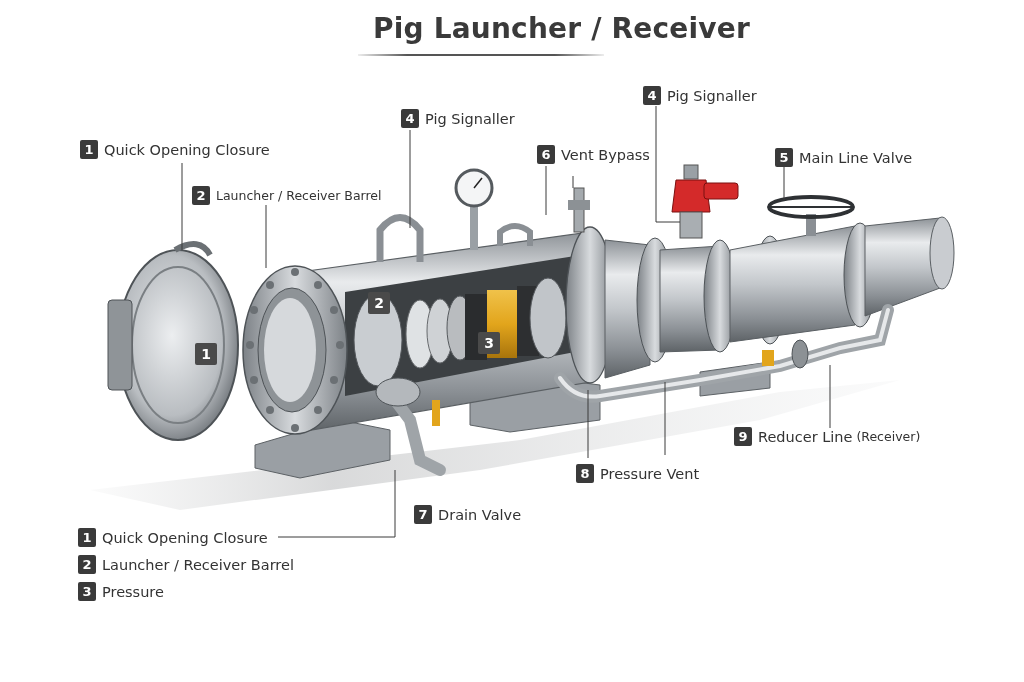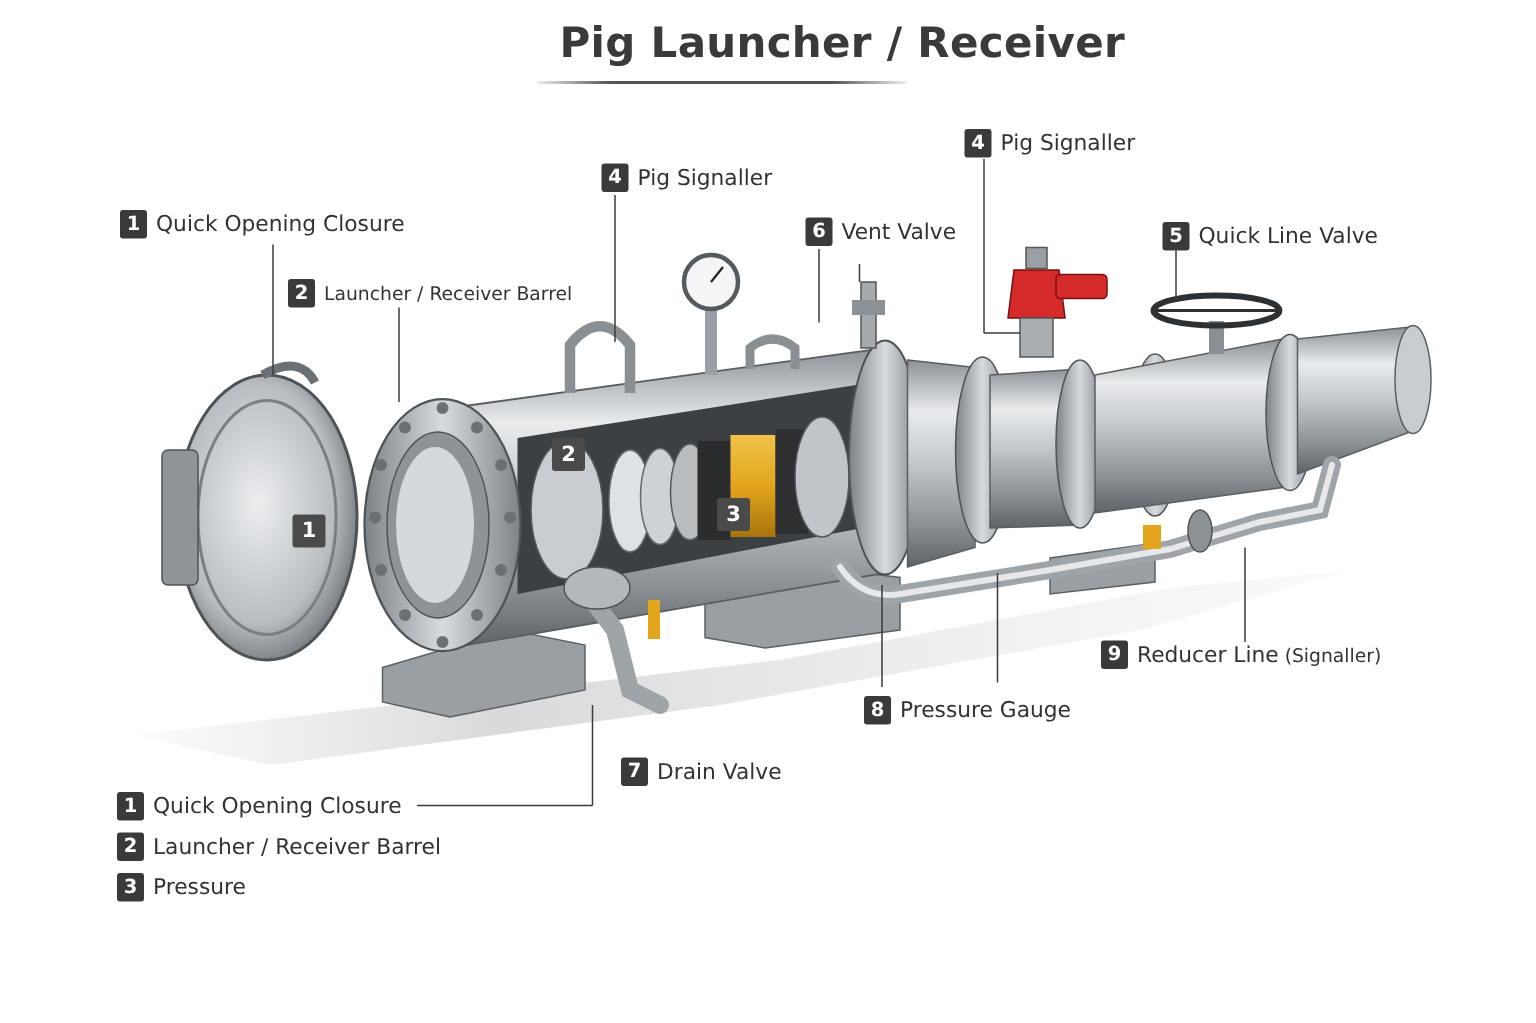--- a/index.html
+++ b/index.html
@@ -163,38 +163,38 @@
 <div class="callout small" style="left:192px; top:186px;">
   <span class="badge">2</span>
   <span>Launcher / Receiver Barrel</span>
 </div>
 <div class="callout" style="left:401px; top:109px;">
   <span class="badge">4</span>
   <span>Pig Signaller</span>
 </div>
 <div class="callout" style="left:537px; top:145px;">
   <span class="badge">6</span>
-  <span>Vent Valve</span>
+  <span>Vent Bypass</span>
 </div>
 <div class="callout" style="left:643px; top:86px;">
   <span class="badge">4</span>
   <span>Pig Signaller</span>
 </div>
 <div class="callout" style="left:775px; top:148px;">
   <span class="badge">5</span>
-  <span>Quick Line Valve</span>
+  <span>Main Line Valve</span>
 </div>
 <div class="callout" style="left:734px; top:427px;">
   <span class="badge">9</span>
   <span>Reducer Line</span>
-  <span class="small" style="margin-left:4px;">(Signaller)</span>
+  <span class="small" style="margin-left:4px;">(Receiver)</span>
 </div>
 <div class="callout" style="left:576px; top:464px;">
   <span class="badge">8</span>
-  <span>Pressure Gauge</span>
+  <span>Pressure Vent</span>
 </div>
 <div class="callout" style="left:414px; top:505px;">
   <span class="badge">7</span>
   <span>Drain Valve</span>
 </div>
 
 <div class="callout" style="left:78px; top:528px;">
   <span class="badge">1</span>
   <span>Quick Opening Closure</span>
 </div>

